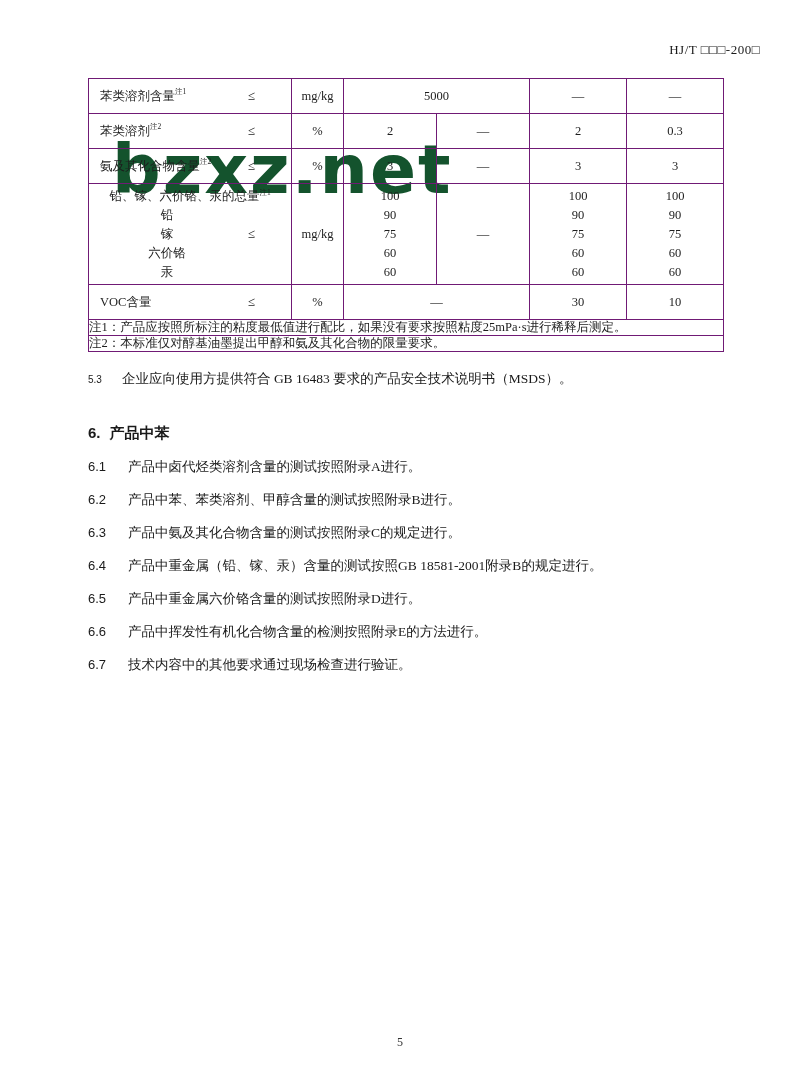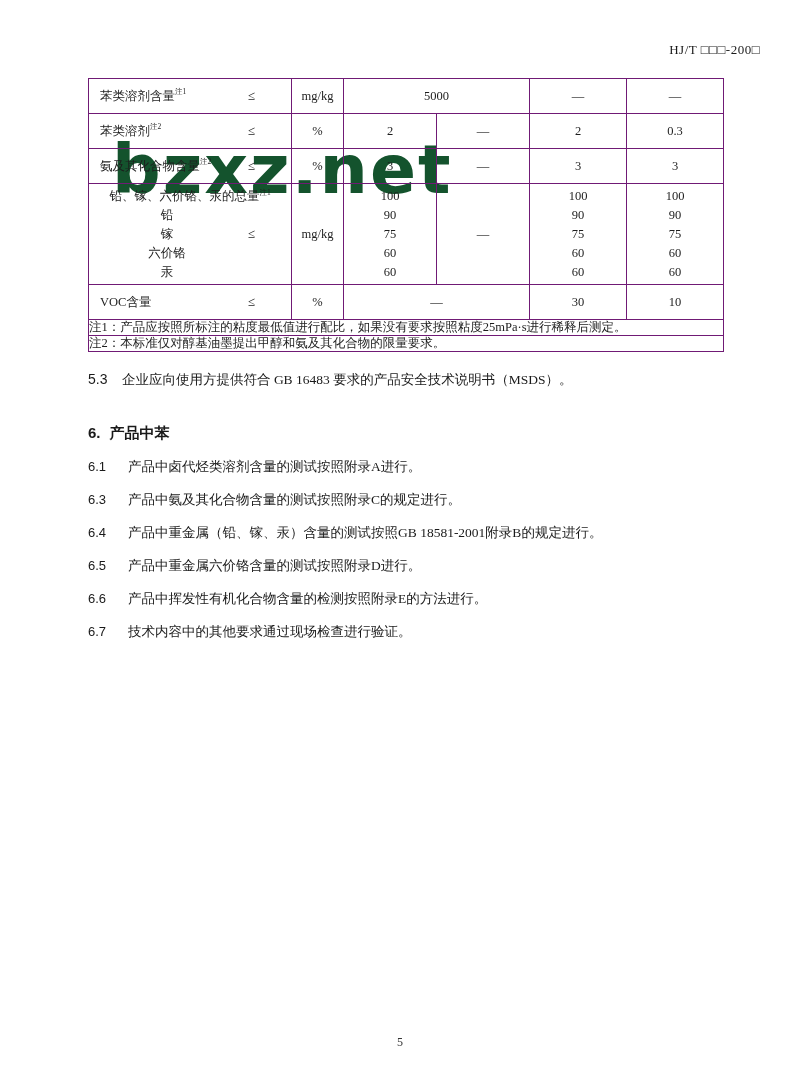--- a/index.html
+++ b/index.html
@@ -152,21 +152,21 @@
   .para {
     font-size: 13.5px;
     line-height: 20px;
     margin-top: 17px;
     white-space: nowrap;
   }
   .para .num {
     display: inline-block;
     width: 34px;
     font-family: "Liberation Sans", sans-serif;
-    font-size: 14px;
+    font-size: 10px;
   }
   h2.sec {
     font-family: "Liberation Sans", "DejaVu Sans", sans-serif;
     font-size: 15px;
     font-weight: bold;
     margin: 34px 0 0 0;
     padding: 0;
     white-space: nowrap;
   }
   h2.sec .secnum { margin-right: 9px; }
@@ -318,20 +318,23 @@
 
     <h2 class="sec">
       <span class="secnum">6.</span><span>产品中苯</span>
     </h2>
 
     <div class="list">
       <div class="item">
         <span class="num">6.1</span><span>产品中卤代烃类溶剂含量的测试按照附录A进行。</span>
       </div>
       <div class="item">
+        <span class="num">6.2</span><span>产品中苯、苯类溶剂、甲醇含量的测试按照附录B进行。</span>
+      </div>
+      <div class="item">
         <span class="num">6.3</span><span>产品中氨及其化合物含量的测试按照附录C的规定进行。</span>
       </div>
       <div class="item">
         <span class="num">6.4</span><span>产品中重金属（铅、镓、汞）含量的测试按照GB 18581-2001附录B的规定进行。</span>
       </div>
       <div class="item">
         <span class="num">6.5</span><span>产品中重金属六价铬含量的测试按照附录D进行。</span>
       </div>
       <div class="item">
         <span class="num">6.6</span><span>产品中挥发性有机化合物含量的检测按照附录E的方法进行。</span>

